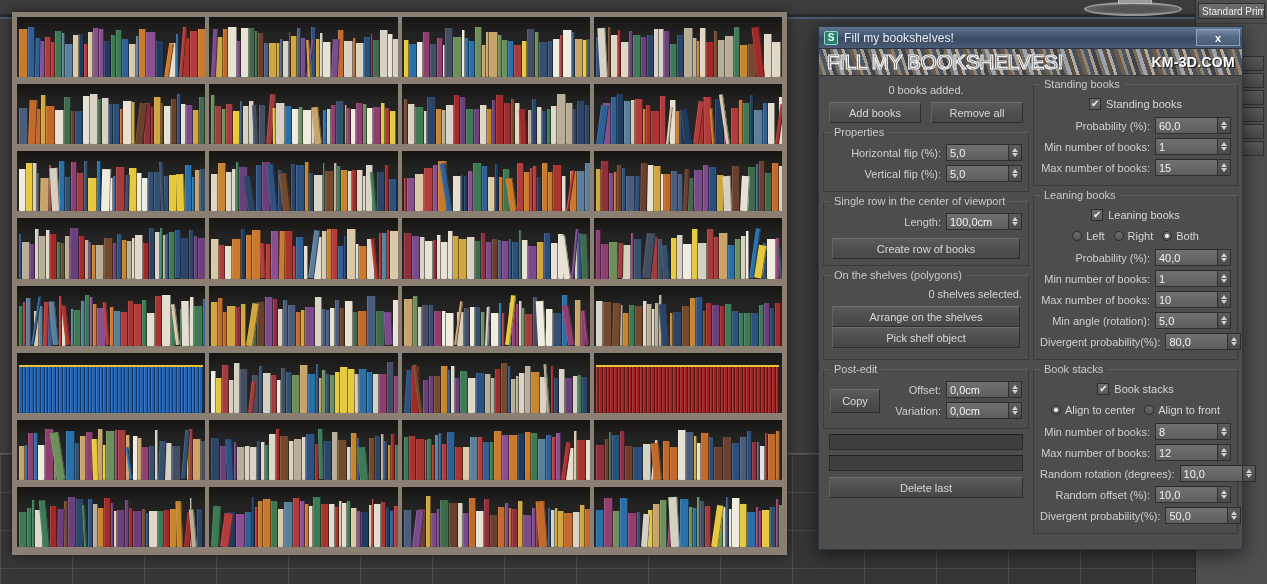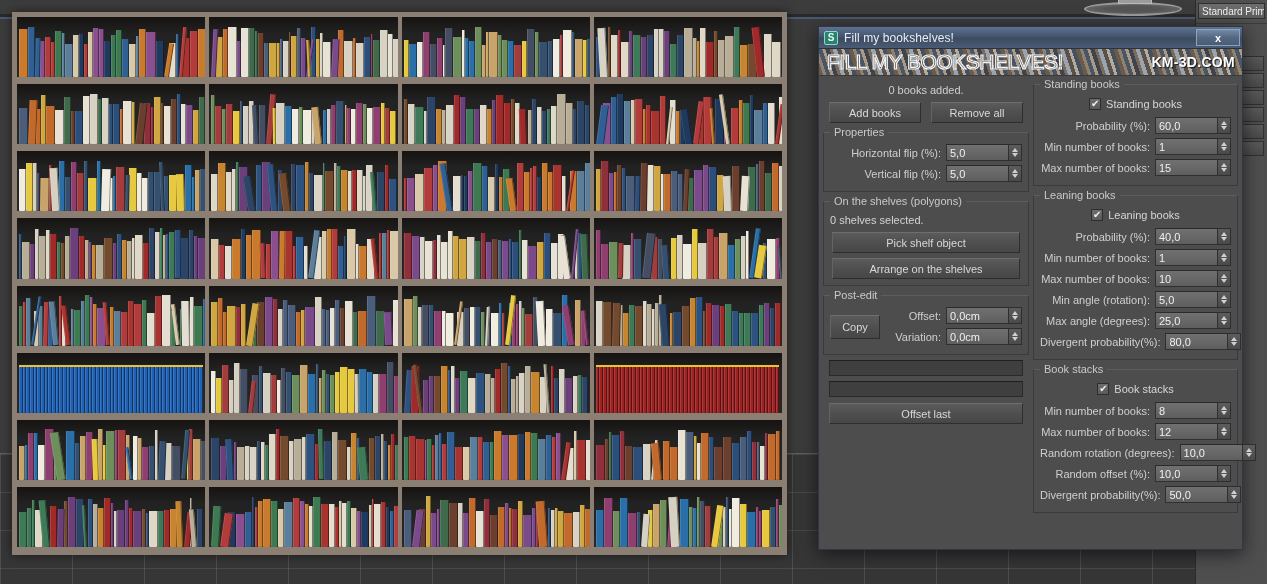--- a/index.html
+++ b/index.html
@@ -244,21 +244,21 @@
     background: linear-gradient(to bottom, #6d6d6d, #555);
     border: 1px solid #2b2b2b;
     position: relative;
   }
   .rdot.on::after {
     content: ""; position: absolute; left: 2px; top: 2px;
     width: 4px; height: 4px; border-radius: 50%; background: #f4f4f4;
   }
   .rlabel { font-size: 11px; color: #d6d6d6; white-space: nowrap; }
 
-  .plain-center { text-align: left; font-size: 11px; color: #d4d4d4; height: 17px; line-height: 17px; }
+  .plain-center { text-align: right; font-size: 11px; color: #d4d4d4; height: 17px; line-height: 17px; }
 
   .seed-wrap { display: flex; gap: 6px; align-items: flex-start; }
   .seed-btn { width: 50px; flex: 0 0 50px; height: 24px; align-self: center; }
   .seed-fields { flex: 1; }
 
   .progress {
     height: 16px; margin: 5px 6px 0 6px;
     background: #3f3f3f;
     border: 1px solid #2a2a2a;
     border-top-color: #1f1f1f;
@@ -1589,27 +1589,43 @@
             <span class="spin">
               <span class="fld">5,0</span>
               <span class="arrows">
                   <i class="au"></i>
                   <i class="ad"></i>
                 </span>
             </span>
           </div>
         </div>
 
+        <div class="group">
+          <div class="glabel">Single row in the center of viewport</div>
+          <div class="row">
+            <span class="lbl">Length:</span>
+            <span class="spin">
+              <span class="fld">100,0cm</span>
+              <span class="arrows">
+                  <i class="au"></i>
+                  <i class="ad"></i>
+                </span>
+            </span>
+          </div>
+          <div style="padding:5px 2px 0 2px;">
+            <div class="btn">Create row of books</div>
+          </div>
+        </div>
 
         <div class="group">
           <div class="glabel">On the shelves (polygons)</div>
           <div class="plain-center">0 shelves selected.</div>
           <div style="padding:3px 2px 0 2px;">
+            <div class="btn">Arrange on the shelves</div>
             <div class="btn" style="margin-bottom:5px">Pick shelf object</div>
-            <div class="btn">Arrange on the shelves</div>
           </div>
         </div>
 
         <div class="group">
           <div class="glabel">Post-edit</div>
           <div class="seed-wrap">
             <div class="btn seed-btn">Copy</div>
             <div class="seed-fields">
               <div class="row">
                 <span class="lbl">Offset:</span>
@@ -1632,21 +1648,21 @@
                 </span>
               </div>
             </div>
           </div>
         </div>
 
         <div class="progress"></div>
         <div class="progress"></div>
 
         <div style="padding:6px 6px 0 6px;">
-          <div class="btn">Offset last</div>
+          <div class="btn">Delete last</div>
         </div>
       </div>
 
       <div class="col-right">
 
         <div class="group" style="margin-top:4px">
           <div class="glabel">Standing books</div>
           <div class="chkrow">
             <span class="chk on"></span>
             <span class="chklabel">Standing books</span>
@@ -1682,20 +1698,34 @@
             </span>
           </div>
         </div>
 
         <div class="group">
           <div class="glabel">Leaning books</div>
           <div class="chkrow">
             <span class="chk on"></span>
             <span class="chklabel">Leaning books</span>
           </div>
+          <div class="radiorow">
+            <div class="radio">
+              <span class="rdot"></span>
+              <span class="rlabel">Left</span>
+            </div>
+            <div class="radio">
+              <span class="rdot"></span>
+              <span class="rlabel">Right</span>
+            </div>
+            <div class="radio">
+              <span class="rdot on"></span>
+              <span class="rlabel">Both</span>
+            </div>
+          </div>
           <div class="row">
             <span class="lbl">Probability (%):</span>
             <span class="spin">
               <span class="fld">40,0</span>
               <span class="arrows">
                   <i class="au"></i>
                   <i class="ad"></i>
                 </span>
             </span>
           </div>
@@ -1723,46 +1753,46 @@
             <span class="lbl">Min angle (rotation):</span>
             <span class="spin">
               <span class="fld">5,0</span>
               <span class="arrows">
                   <i class="au"></i>
                   <i class="ad"></i>
                 </span>
             </span>
           </div>
           <div class="row">
-            <span class="lbl">Max angle (degrees):</span>
-            <span class="spin">
-              <span class="fld">25,0</span>
-              <span class="arrows">
-                  <i class="au"></i>
-                  <i class="ad"></i>
-                </span>
-            </span>
-          </div>
-          <div class="row">
             <span class="lbl">Divergent probability(%):</span>
             <span class="spin">
               <span class="fld">80,0</span>
               <span class="arrows">
                   <i class="au"></i>
                   <i class="ad"></i>
                 </span>
             </span>
           </div>
         </div>
 
         <div class="group">
           <div class="glabel">Book stacks</div>
           <div class="chkrow">
             <span class="chk on"></span>
             <span class="chklabel">Book stacks</span>
+          </div>
+          <div class="radiorow">
+            <div class="radio">
+              <span class="rdot on"></span>
+              <span class="rlabel">Align to center</span>
+            </div>
+            <div class="radio">
+              <span class="rdot"></span>
+              <span class="rlabel">Align to front</span>
+            </div>
           </div>
           <div class="row">
             <span class="lbl">Min number of books:</span>
             <span class="spin">
               <span class="fld">8</span>
               <span class="arrows">
                   <i class="au"></i>
                   <i class="ad"></i>
                 </span>
             </span>

